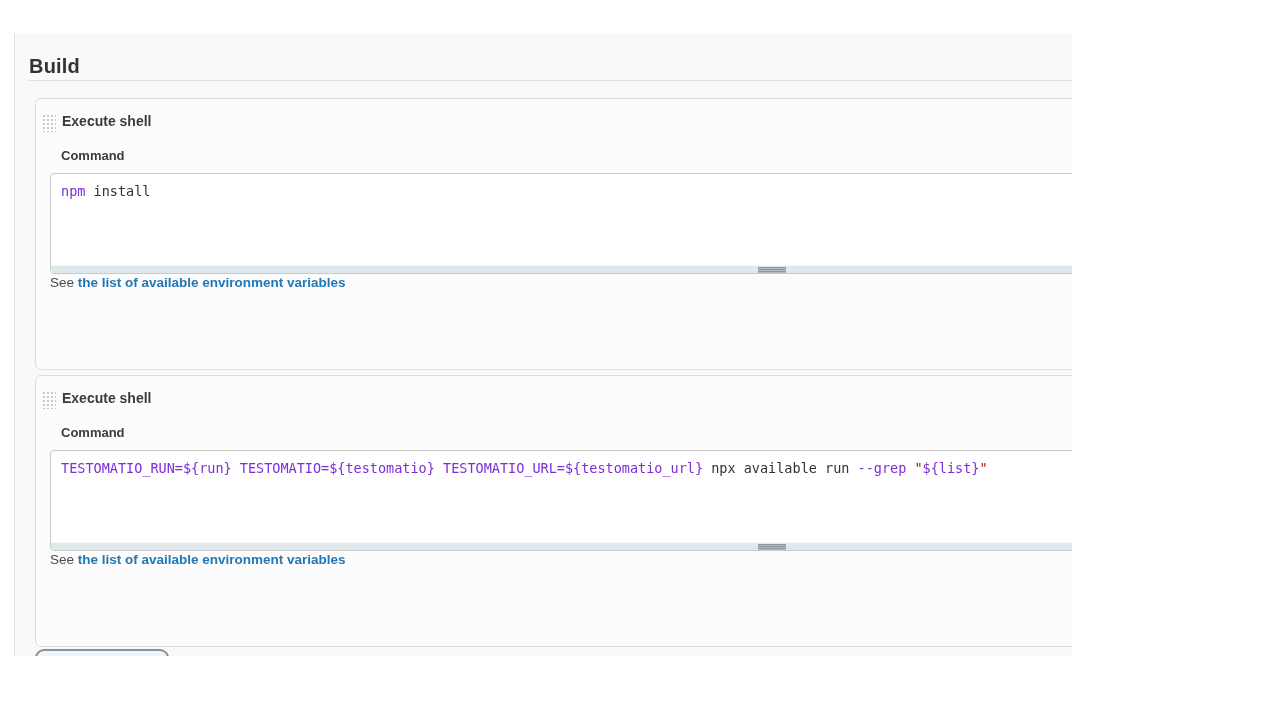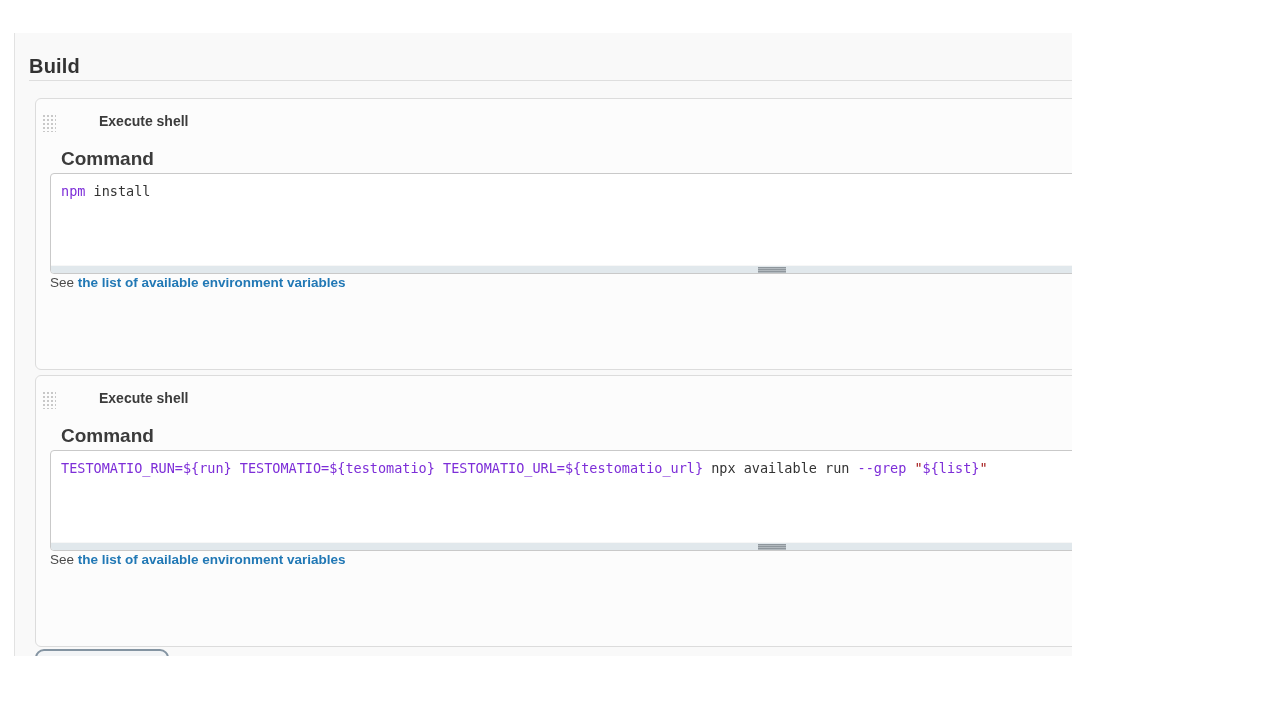--- a/index.html
+++ b/index.html
@@ -61,27 +61,26 @@
     background-position: 1px 1px;
     cursor: move;
   }
   .step-title {
     position: absolute;
     left: 26px;
     top: 14px;
     font-size: 14px;
     font-weight: bold;
     color: #3b3b3b;
-    margin-left: 37px;
   }
   .cmd-label {
     position: absolute;
     left: 25px;
     top: 49px;
-    font-size: 19px;
+    font-size: 13px;
     font-weight: bold;
     color: #3b3b3b;
   }
   .editor {
     position: absolute;
     left: 14px;
     top: 74px;
     width: 1444px; 
     height: 101px;
     background: #ffffff;

